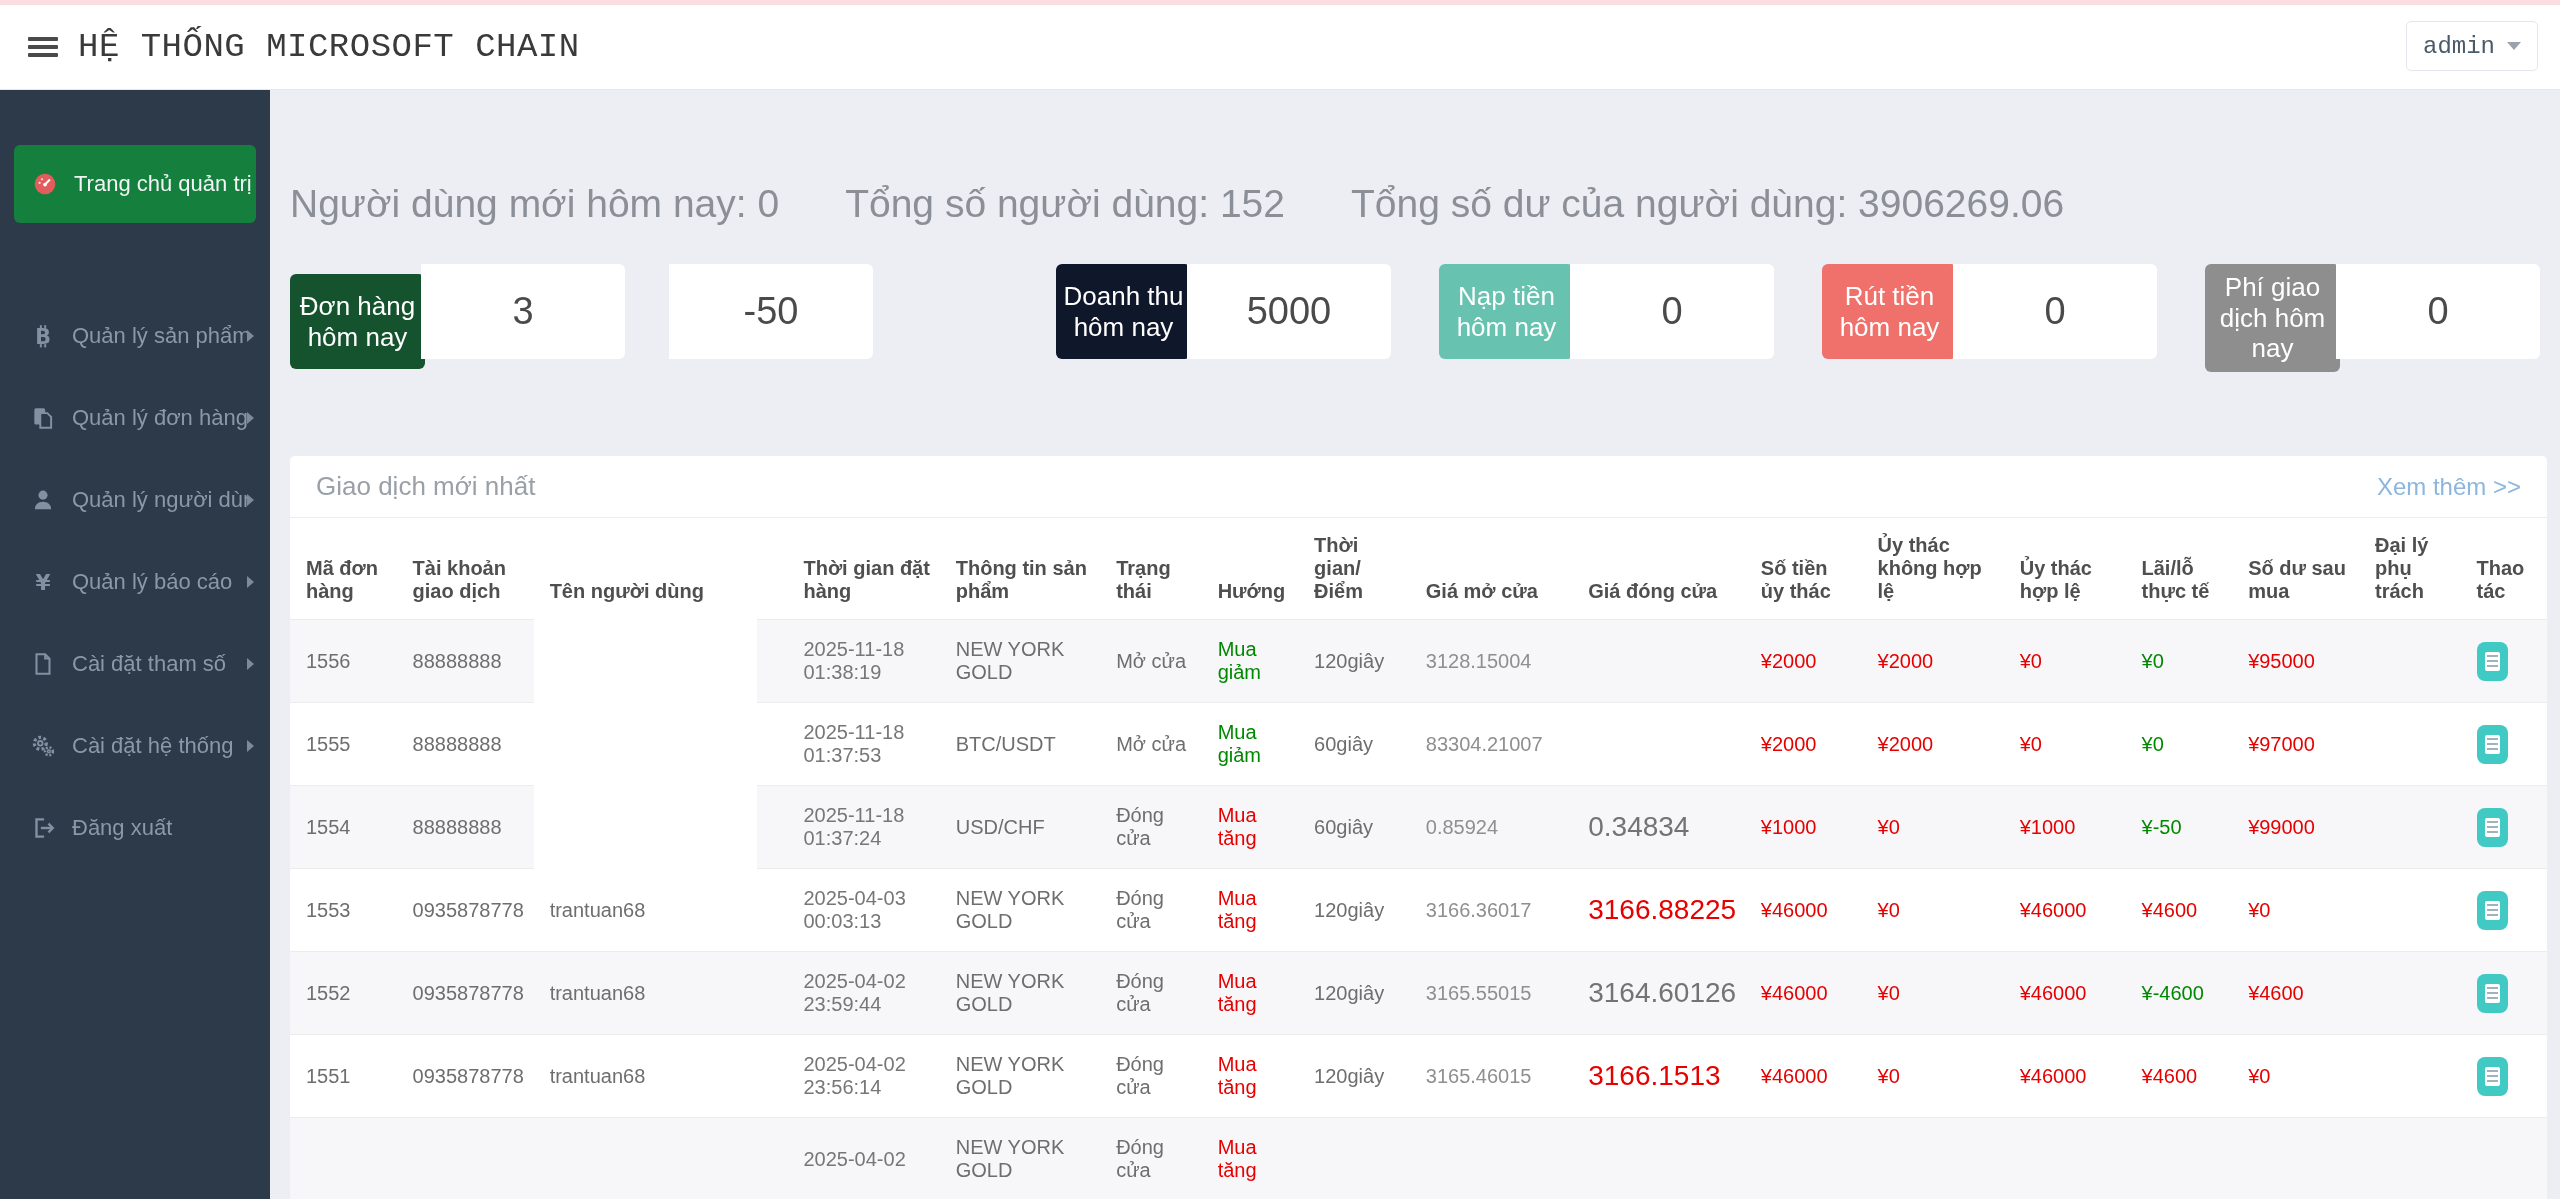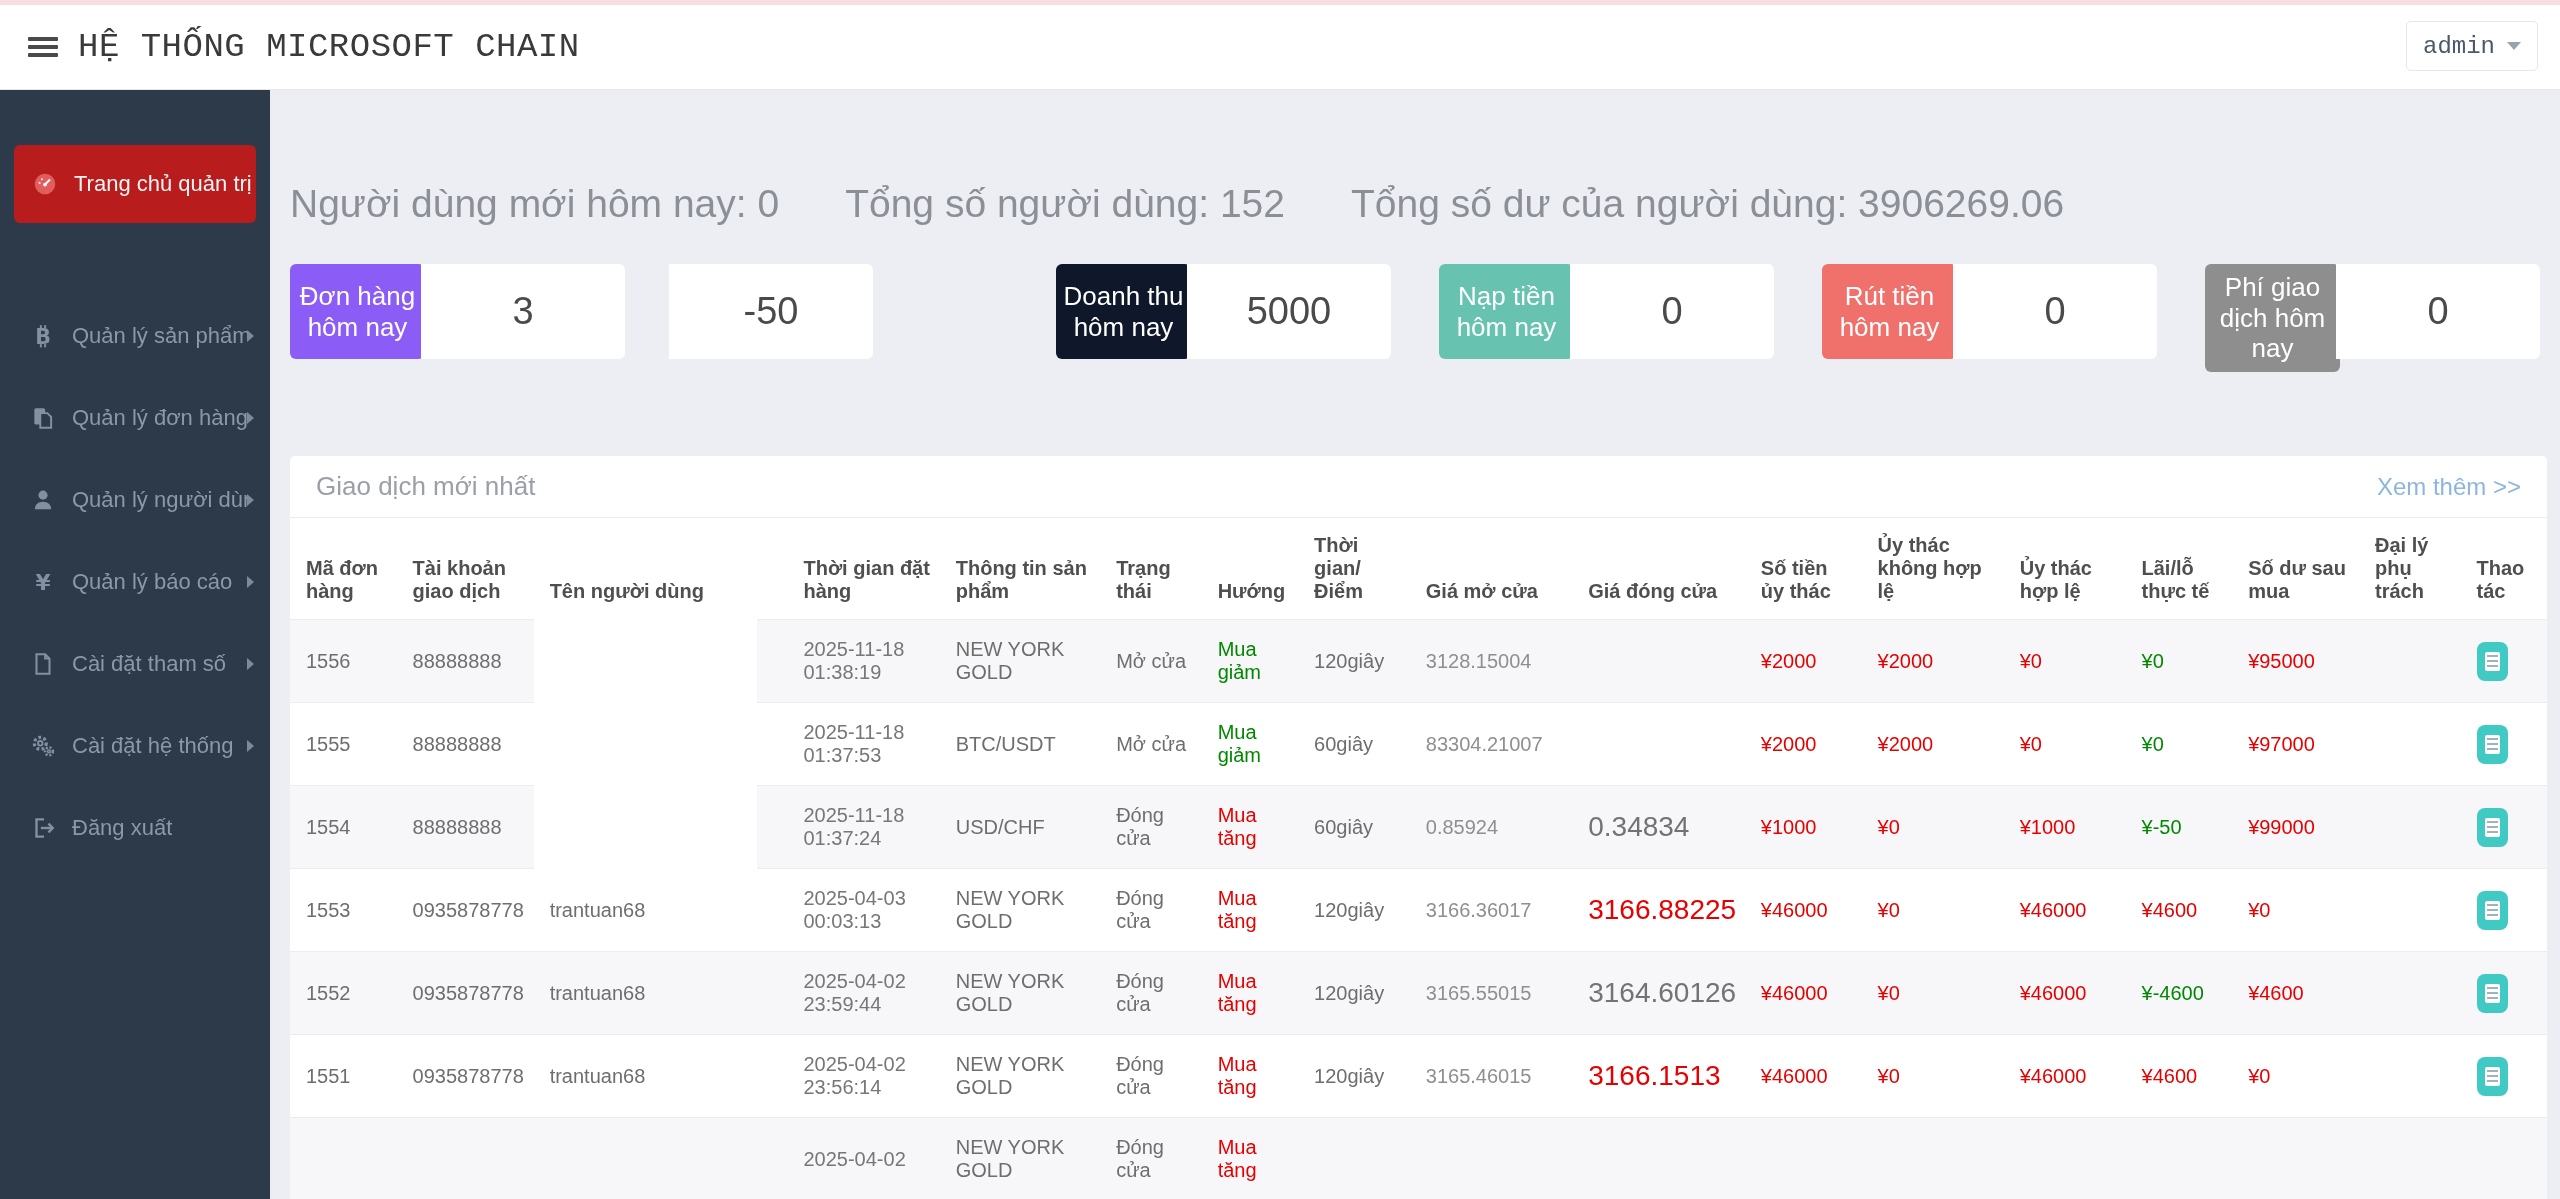--- a/index.html
+++ b/index.html
@@ -19,21 +19,21 @@
   .user-menu .label { font-size:24px; color:#4a5a6a; }
   .caret-down { width:0; height:0; border-left:7px solid transparent; border-right:7px solid transparent;
                 border-top:8px solid #9aa3ad; }
 
   
   .sidebar { position:absolute; left:0; top:90px; width:270px; height:1109px;
              background:#2d3a4a; padding-top:55px; }
   .side-item { height:82px; display:flex; align-items:center; padding-left:30px;
                color:#8b98a8; font-size:22px; cursor:pointer; }
   .side-item.active { height:78px; margin:0 14px 72px 14px; padding-left:18px;
-                      background:#b91c1c; border-radius:6px; color:#f2f4f6; }
+                      background:#15803d; border-radius:6px; color:#f2f4f6; }
   .s-icon { width:26px; height:26px; margin-right:16px; flex:0 0 auto; display:flex;
             align-items:center; justify-content:center; }
   .s-label { white-space:nowrap; overflow:hidden; }
   .caret-right { width:0; height:0; border-top:6px solid transparent; border-bottom:6px solid transparent;
                  border-left:7px solid #7d8a99; margin-left:auto; margin-right:16px; flex:0 0 auto; }
 
   
   .main { position:absolute; left:270px; top:90px; width:2290px; height:1109px;
           padding:92px 13px 12px 20px; }
 
@@ -200,21 +200,21 @@
     <div>
       <span class="stat-label">Tổng số người dùng</span><span class="stat-value">152</span>
     </div>
     <div>
       <span class="stat-label">Tổng số dư của người dùng</span><span class="stat-value">3906269.06</span>
     </div>
   </div>
 
   <div class="cards-row">
     <div class="card">
-      <div class="card-label" style="background: #8b5cf6;">Đơn hàng hôm nay</div>
+      <div class="card-label" style="background: #14532d; margin-top: 10px;">Đơn hàng hôm nay</div>
       <div class="card-value">3</div>
     </div>
     <div class="card">
       <div class="card-value">-50</div>
     </div>
     <div class="card">
       <div class="card-label" style="background: #0f172a;">Doanh thu hôm nay</div>
       <div class="card-value">5000</div>
     </div>
     <div class="card">

